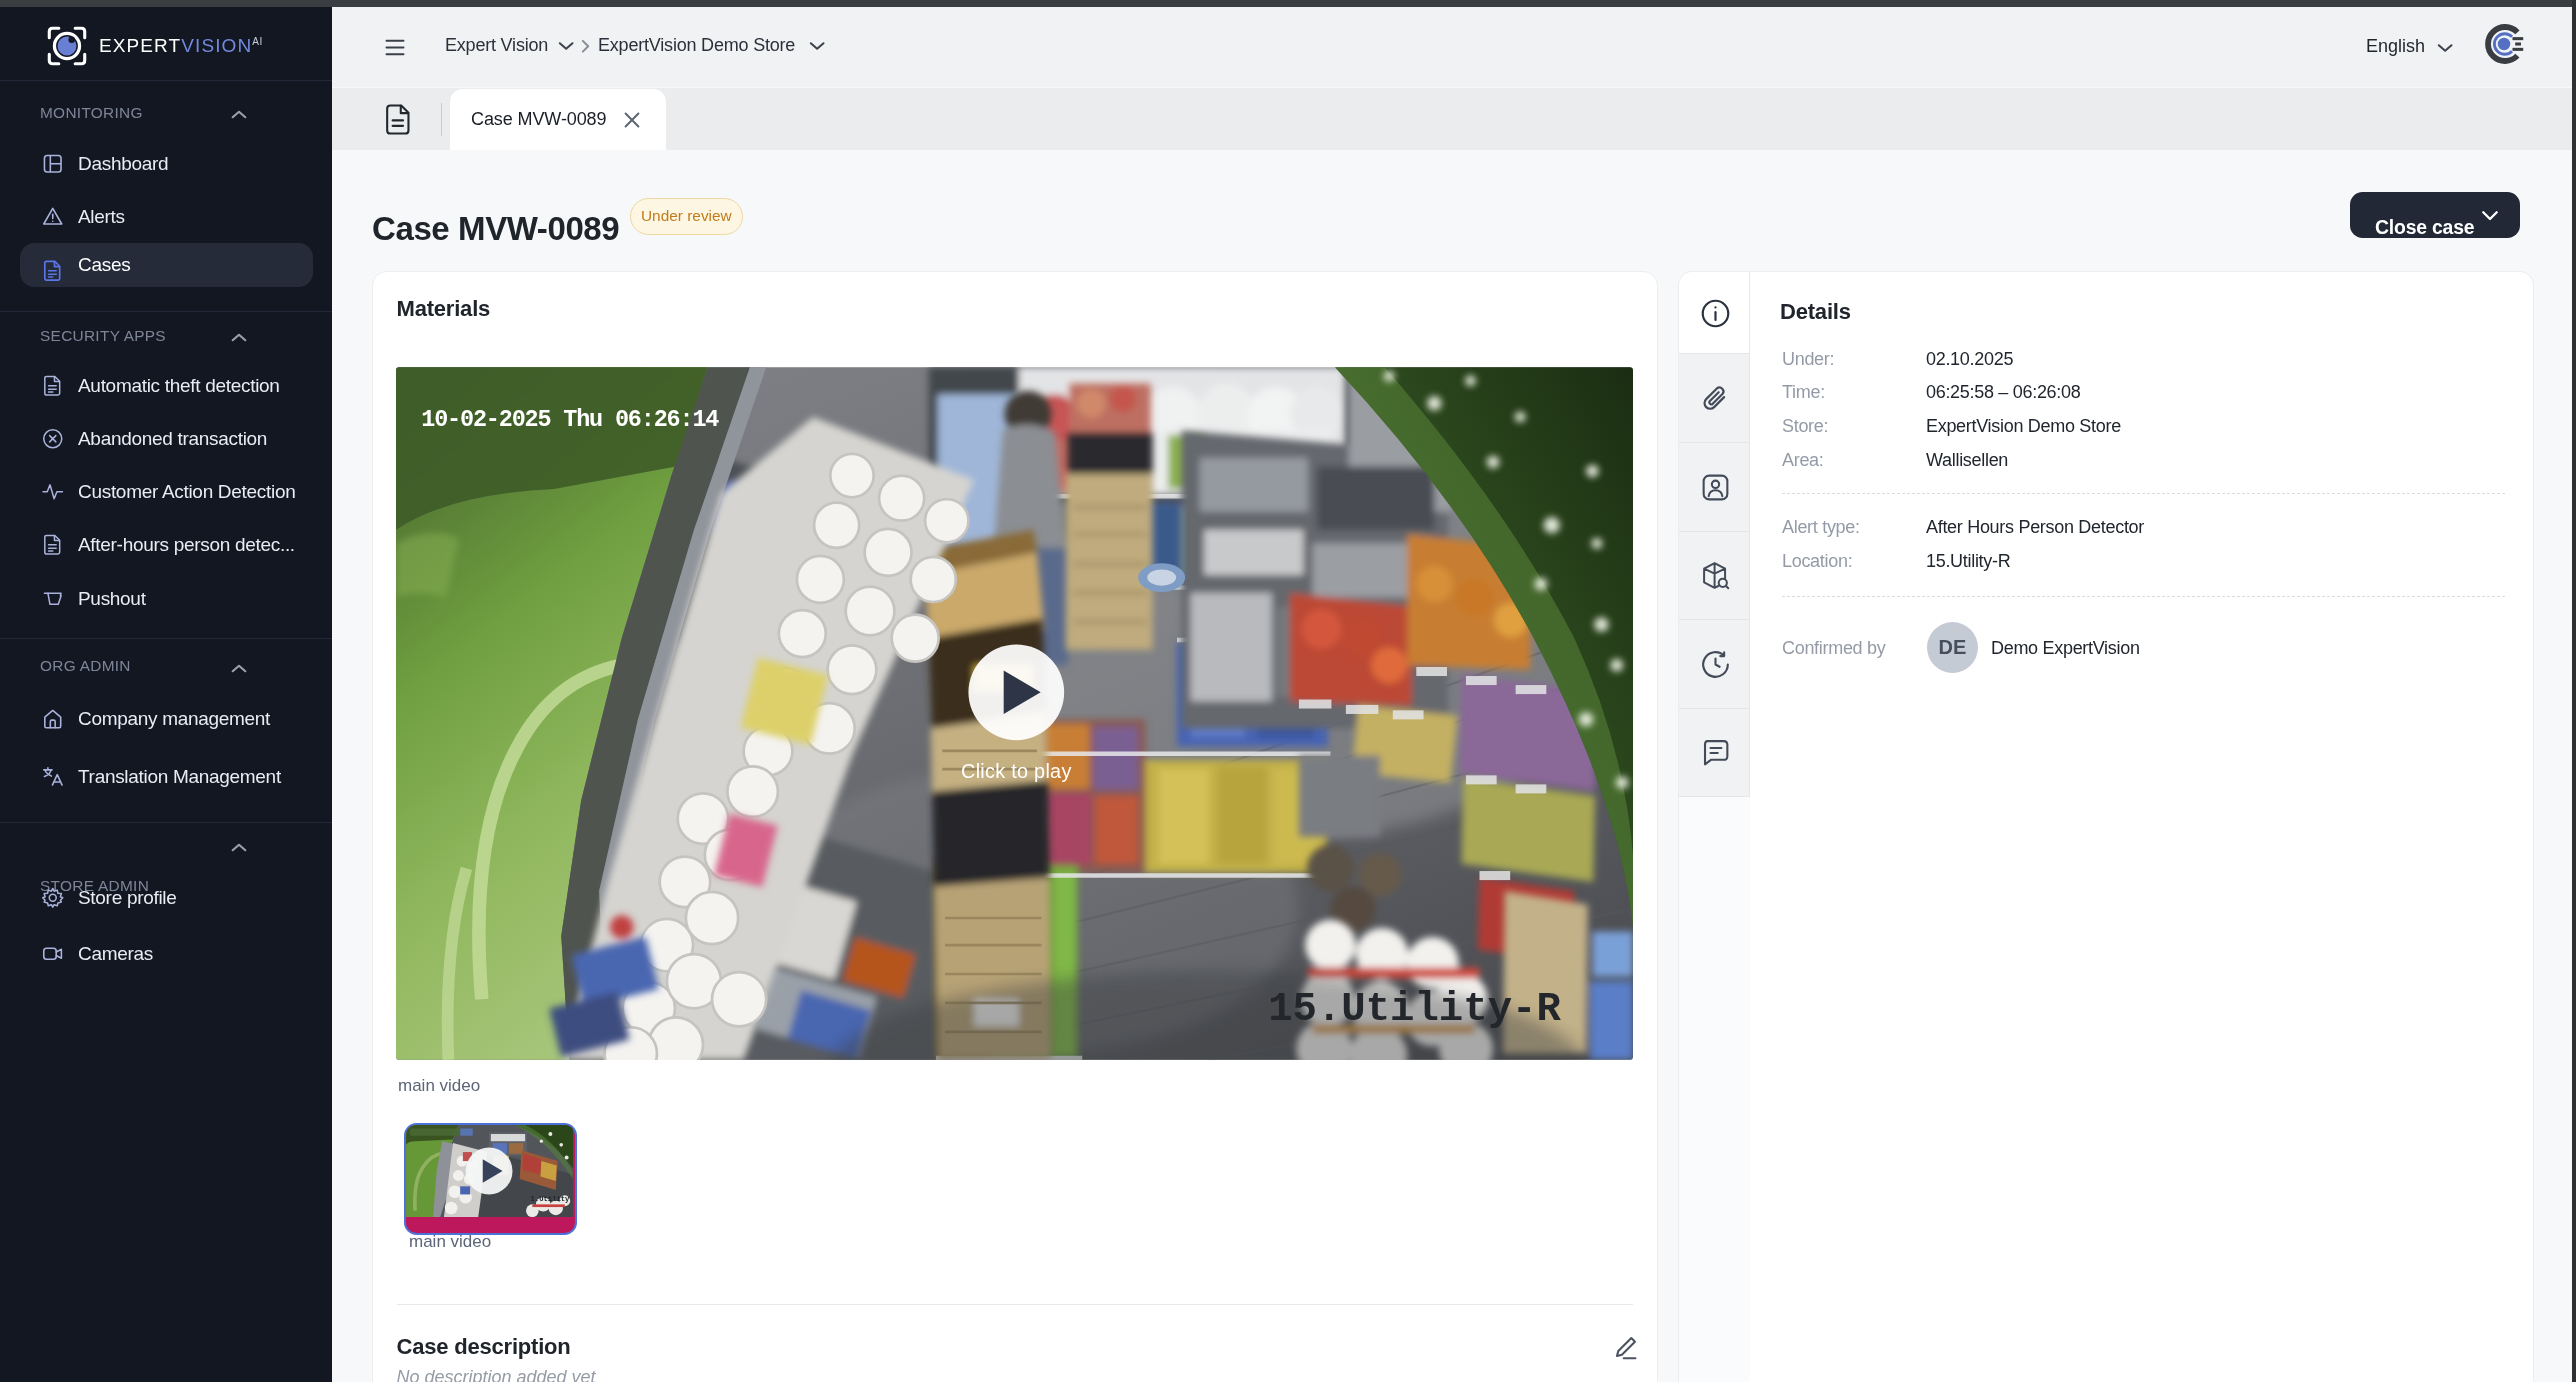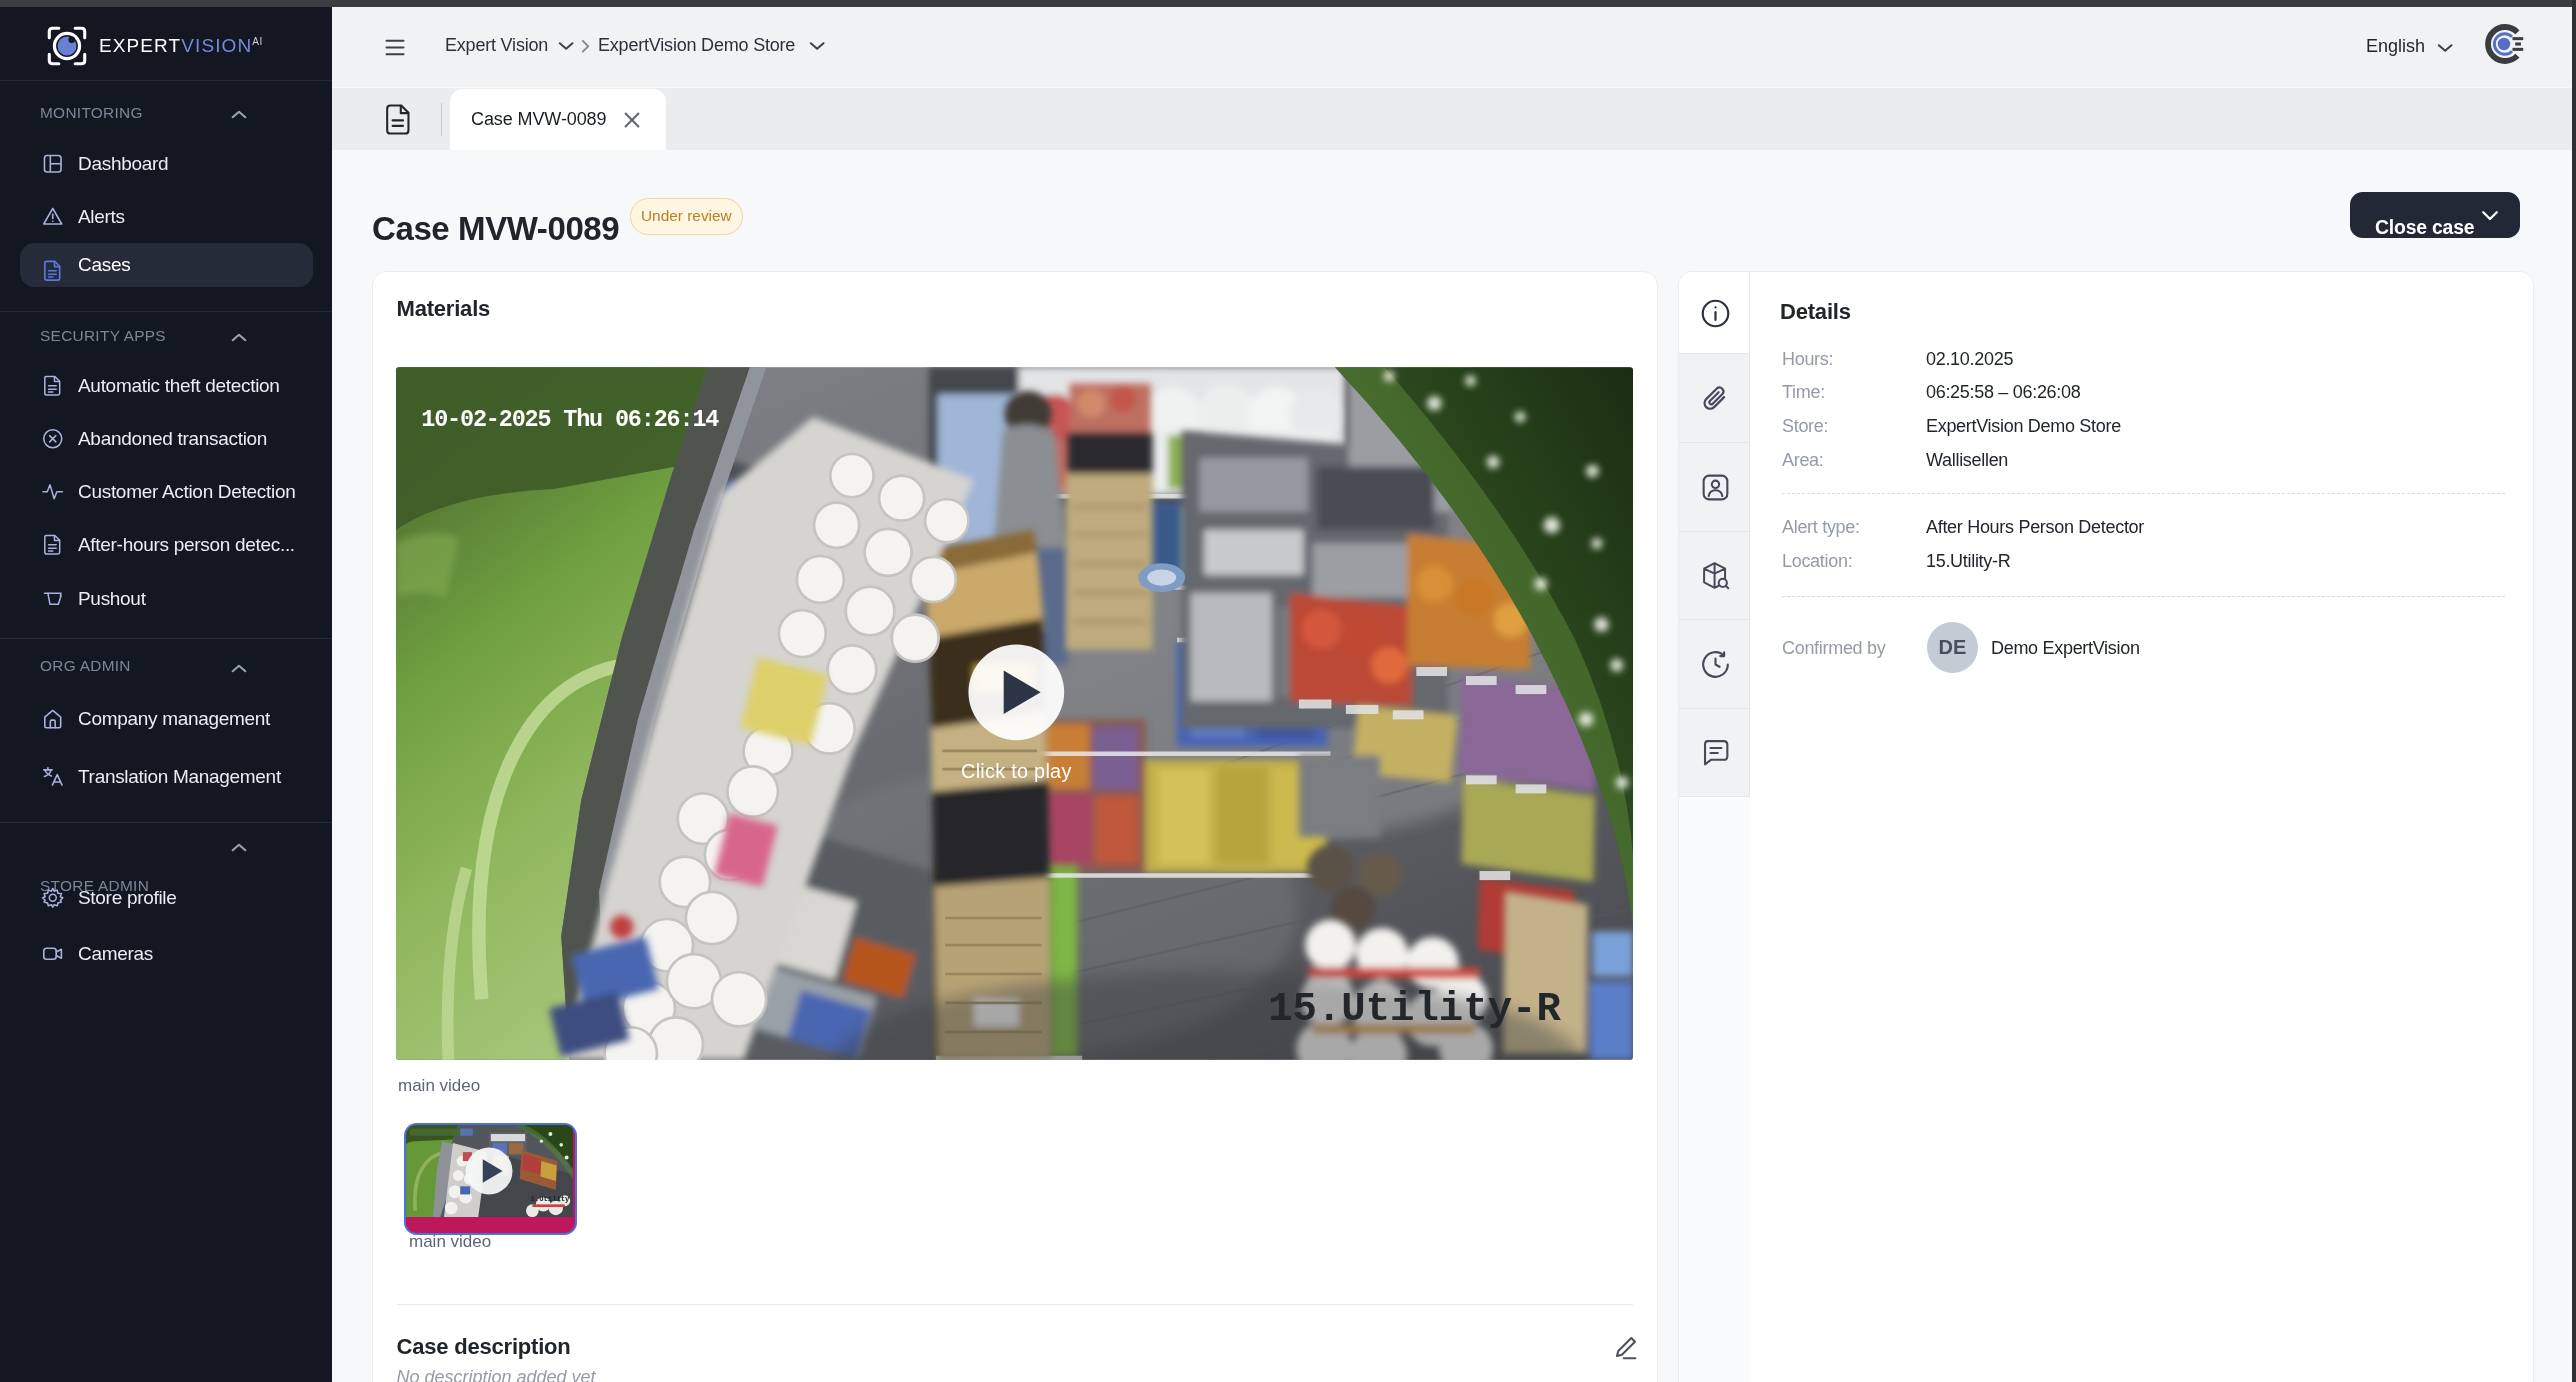--- a/index.html
+++ b/index.html
@@ -653,21 +653,21 @@
       <div class="icell" style="top:436px;height:89px"></div>
       <div class="icell" style="top:525px;height:649px;background:#fafbfc;border-bottom:none"></div>
       <svg style="position:absolute;left:21px;top:465px" width="31" height="31" viewBox="0 0 34 34">
           <g stroke="#434b59" stroke-width="2.3" fill="none" stroke-linecap="round" stroke-linejoin="round">
             <path d="M8 4.5 H26 Q30 4.5 30 8.5 V21 Q30 25 26 25 H12 L5.5 30 V8.5 Q5.5 4.5 8 4.5 Z"></path>
             <path d="M11.5 12 H23.5"></path>
             <path d="M11.5 17.5 H19.5"></path>
           </g>
         </svg>
       <div class="cardtitle" style="position:absolute;left:101px;top:27px">Details</div>
-      <div class="dlab" style="top:87px">Hours:</div>
+      <div class="dlab" style="top:87px">Under:</div>
         <div class="dval" style="top:87px">02.10.2025</div>
       <div class="dlab" style="top:120px">Time:</div>
         <div class="dval" style="top:120px">06:25:58 – 06:26:08</div>
       <div class="dlab" style="top:154px">Store:</div>
         <div class="dval" style="top:154px">ExpertVision Demo Store</div>
       <div class="dlab" style="top:188px">Area:</div>
         <div class="dval" style="top:188px">Wallisellen</div>
       <div class="ddash" style="top:221px"></div>
       <div class="dlab" style="top:255px">Alert type:</div>
         <div class="dval" style="top:255px">After Hours Person Detector</div>

